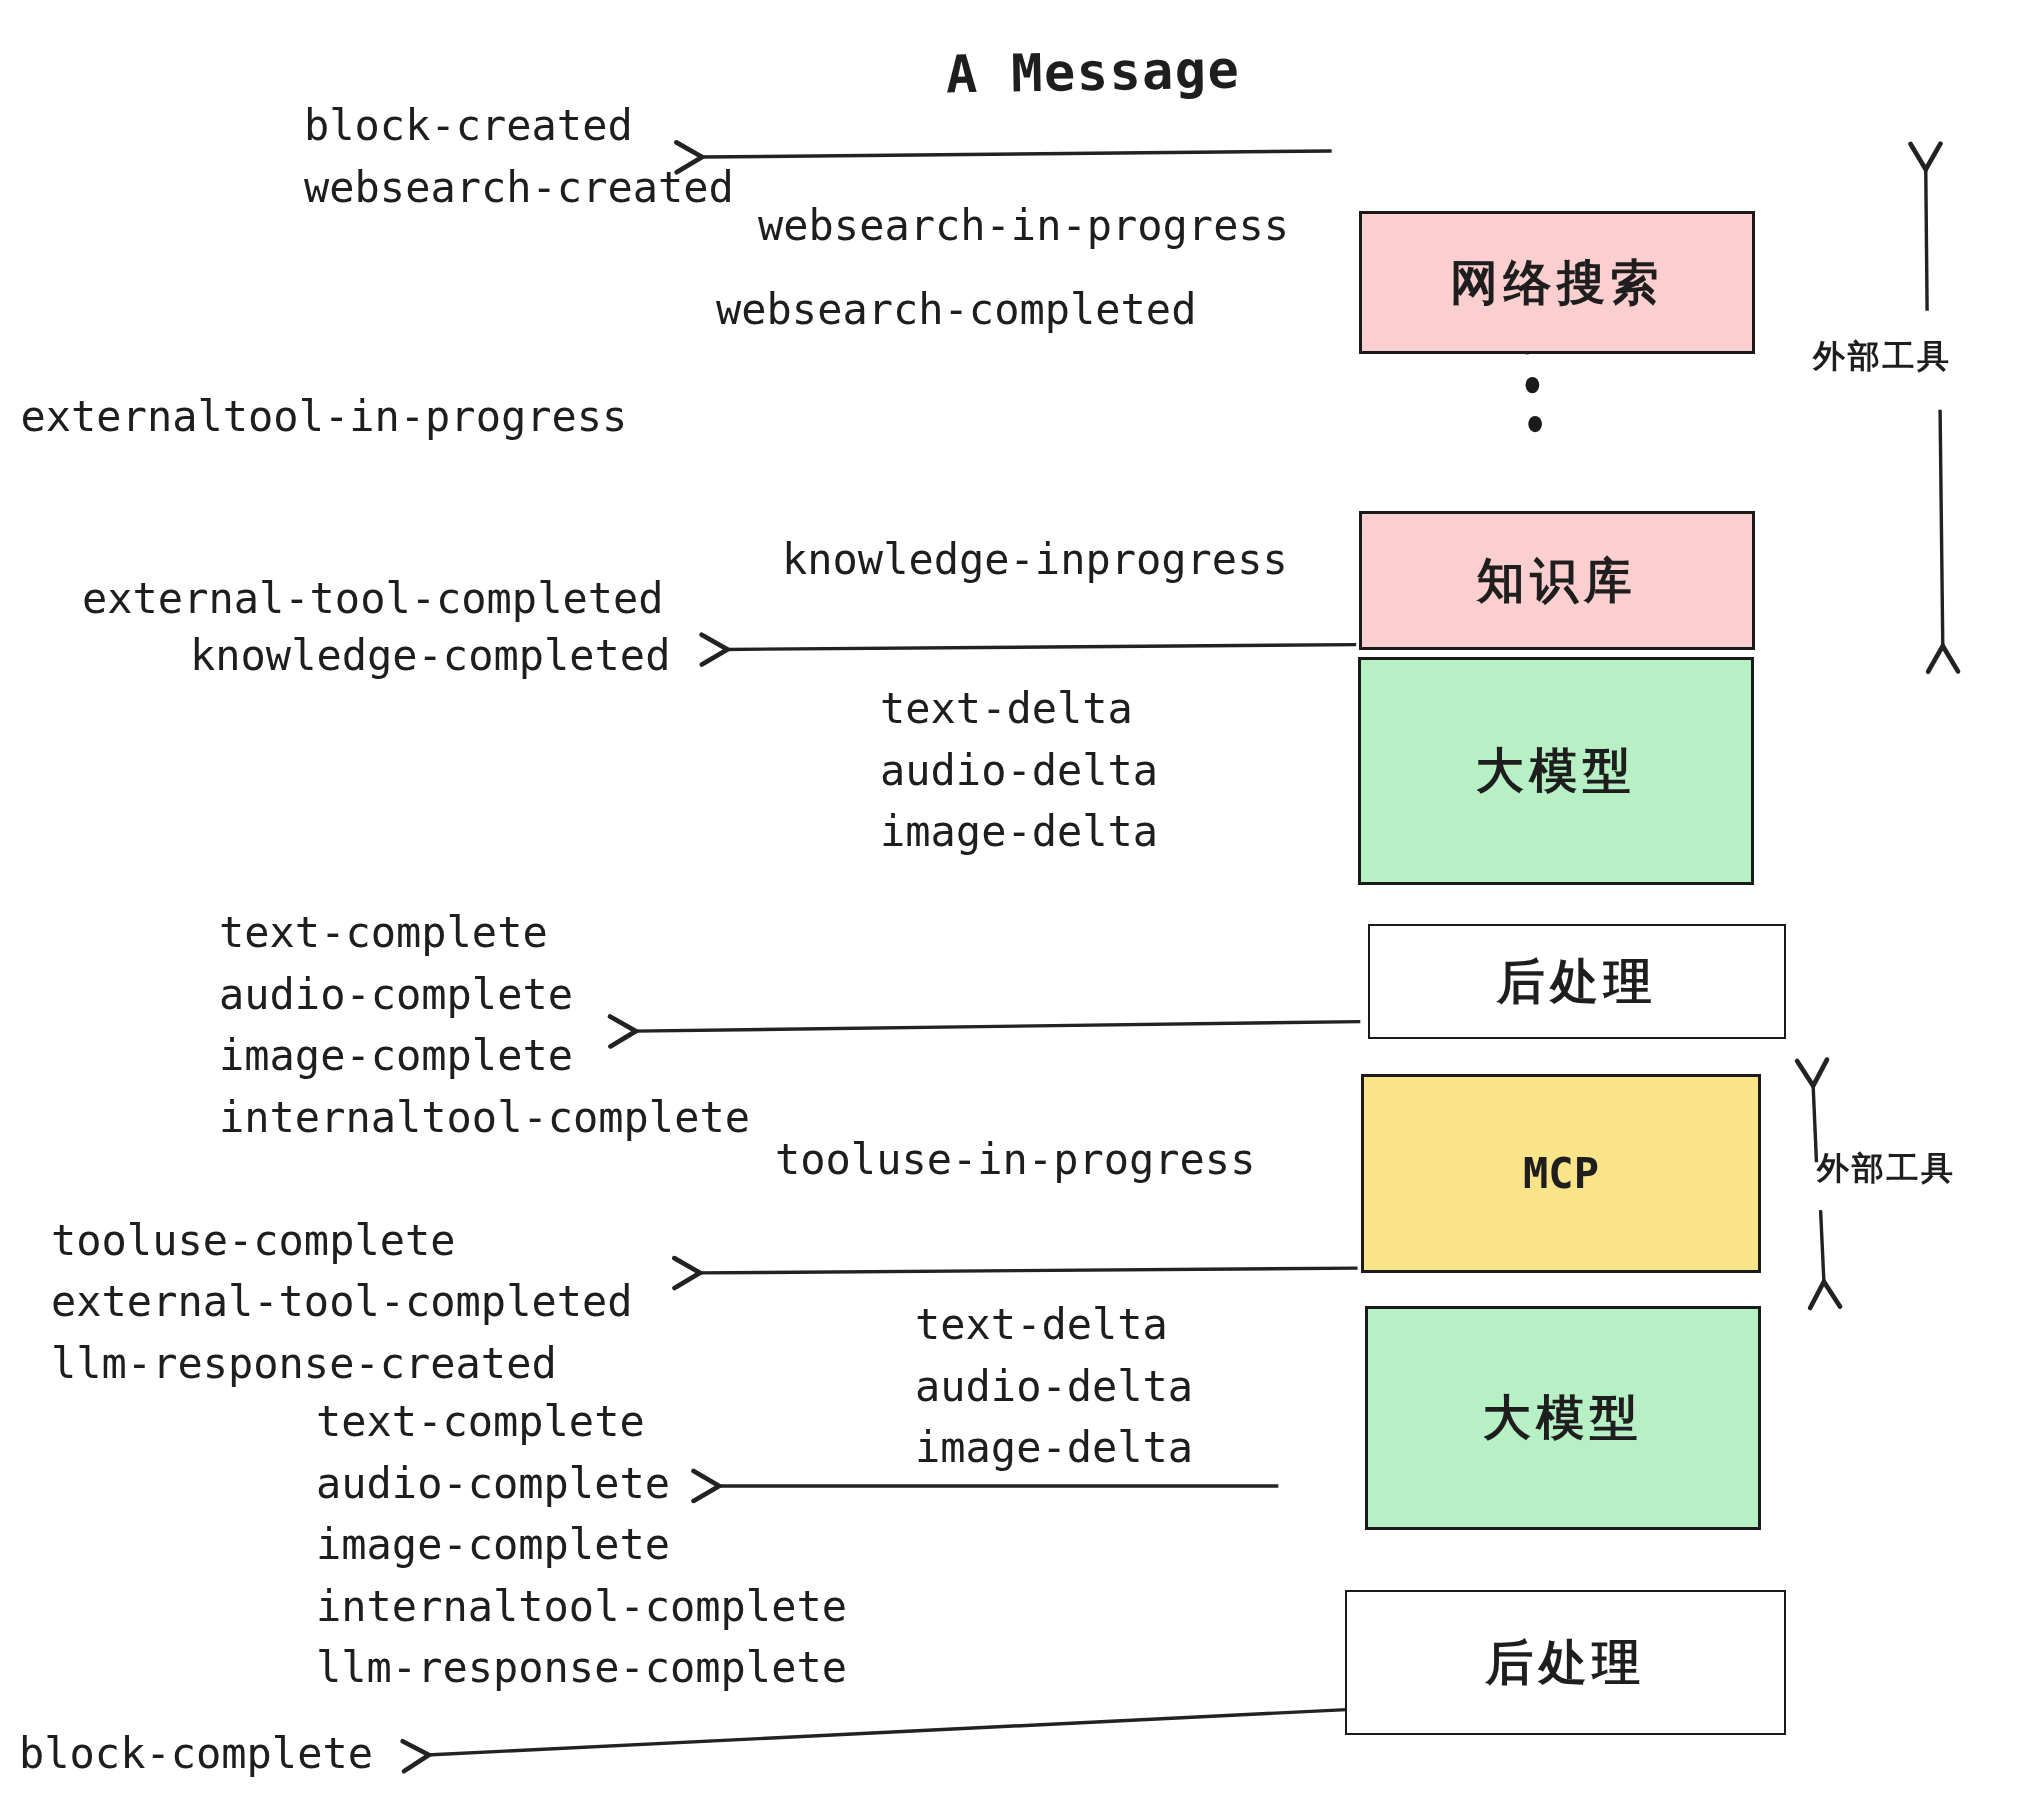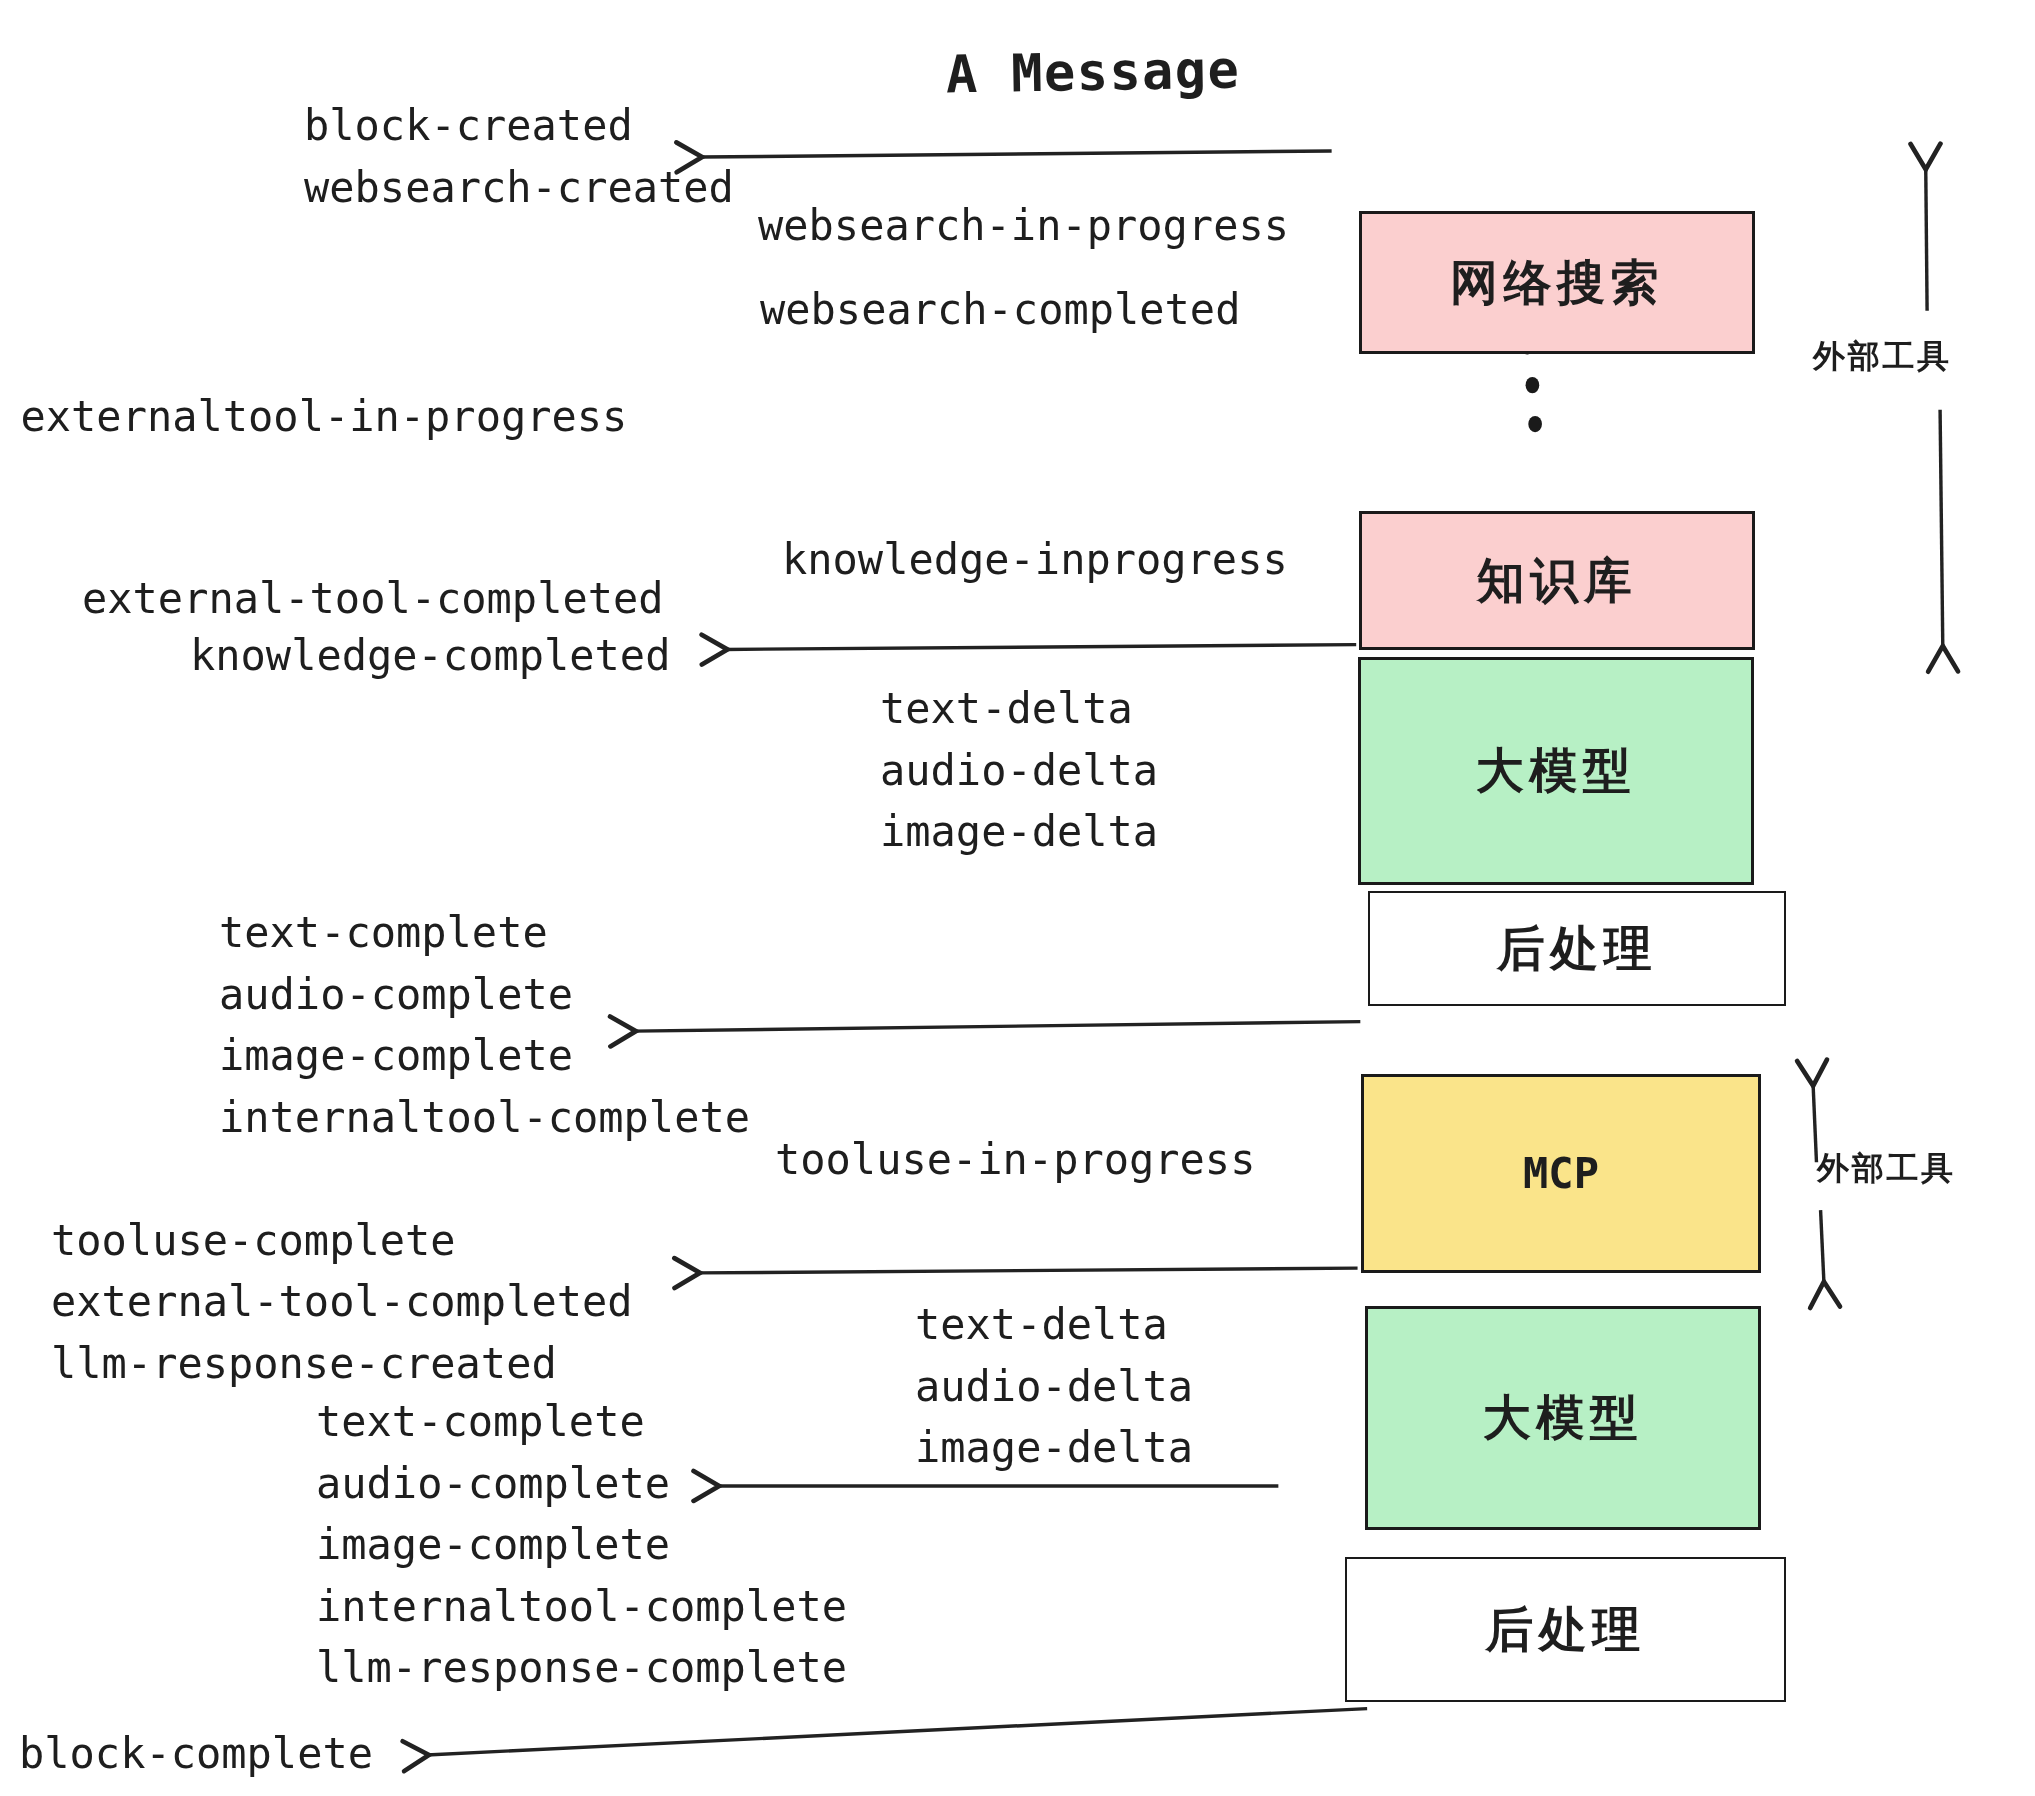--- a/index.html
+++ b/index.html
@@ -37,21 +37,21 @@
     font-size:48px;font-weight:600;letter-spacing:5.5px;
     white-space:nowrap;
   }
   .node .latin{
     font-family:"DejaVu Sans Mono",monospace;
     font-size:42px;font-weight:600;
   }
   .pink{background:#fbcfcf;}
   .green{background:#b7f0c5;}
   .yellow{background:#fae48a;}
-  .white{background:#ffffff;}
+  .white{background:#ffffff;margin-top:33px;}
   .side-label{
     position:absolute;
     font-family:"DejaVu Sans","Liberation Sans",sans-serif;
     font-size:32px;font-weight:600;letter-spacing:2.7px;
     transform:translateY(-50%);
     white-space:nowrap;
   }
   svg#overlay{position:absolute;left:0;top:0;}
 </style>
 </head>
@@ -107,21 +107,21 @@
   <div class="node white" style="left:1345px;top:1557px;width:441px;height:145px;border-width:2.7px;">
     <span class="cjk">后处理</span>
   </div>
 
   <div class="side-label" style="left:1813px;top:357px;">外部工具</div>
   <div class="side-label" style="left:1817px;top:1169px;">外部工具</div>
 
   <div class="evt" style="left:304px;top:127px;">block-created</div>
   <div class="evt" style="left:304px;top:189px;">websearch-created</div>
   <div class="evt" style="left:758px;top:227px;">websearch-in-progress</div>
-  <div class="evt" style="left:760px;top:311px;">websearch-completed</div>
+  <div class="evt" style="left:716px;top:311px;">websearch-completed</div>
   <div class="evt" style="left:20.5px;top:418px;">externaltool-in-progress</div>
   <div class="evt" style="left:782px;top:561px;">knowledge-inprogress</div>
   <div class="evt" style="left:82px;top:600px;">external-tool-completed</div>
   <div class="evt" style="left:190px;top:657px;">knowledge-completed</div>
   <div class="evt" style="left:880px;top:710px;">text-delta</div>
   <div class="evt" style="left:880px;top:772px;">audio-delta</div>
   <div class="evt" style="left:880px;top:833px;">image-delta</div>
   <div class="evt" style="left:219px;top:934px;">text-complete</div>
   <div class="evt" style="left:219px;top:996px;">audio-complete</div>
   <div class="evt" style="left:219px;top:1057px;">image-complete</div>

